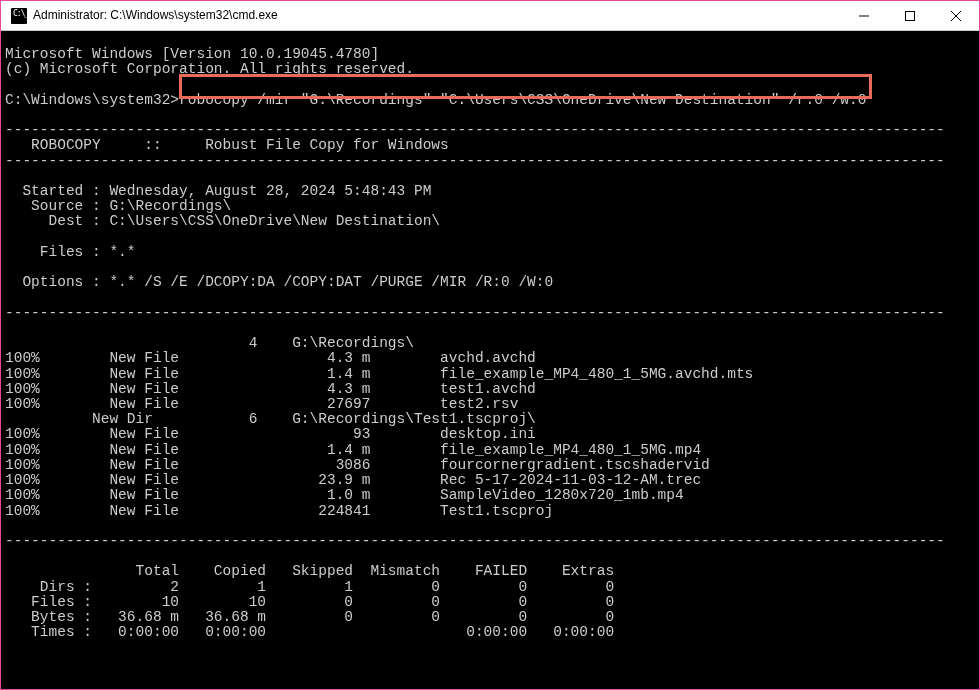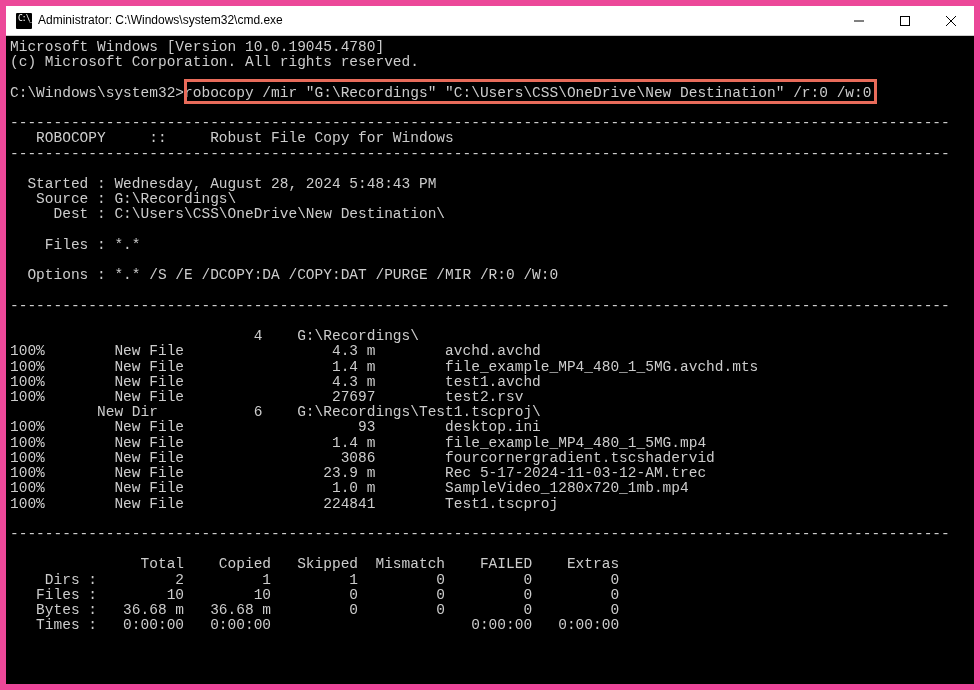--- a/index.html
+++ b/index.html
@@ -1,24 +1,24 @@
 <!DOCTYPE html>
 <html><head>
   <meta charset="utf-8">
   <style>
     * { margin:0; padding:0; box-sizing:border-box; }
     body { background:#fff; font-family:Consolas,"Courier New",monospace; font-size:14.5px; line-height:1.05; overflow:hidden; }
-    .window { width:980px; height:690px; border:6px solid #ec4899; background:#000; display:flex; flex-direction:column; position:relative; }
+    .window { width:980px; height:690px; border:1px solid #ec4899; background:#000; display:flex; flex-direction:column; position:relative; }
     .titlebar { height:30px; background:#fff; color:#000; display:flex; align-items:center; font-family:"Segoe UI",Arial,sans-serif; font-size:12px; border-bottom:1px solid #ccc; }
     .titlebar-icon { width:16px; height:16px; margin:0 6px 0 10px; background:#000; position:relative; border-radius:1px; }
     .titlebar-icon::after { content:"C:\\_"; position:absolute; top:2px; left:2px; color:#fff; font-size:8px; font-family:Consolas,monospace; letter-spacing:-1px; }
     .title-text { flex:1; }
     .title-btn { width:46px; height:30px; display:flex; align-items:center; justify-content:center; color:#000; }
     .title-btn svg { display:block; }
-    .client { flex:1; background:#000; color:#ccc; padding:4px 0 4px 4px; overflow:hidden; white-space:pre; position:relative; }
+    .client { flex:1; background:#000; color:#ccc; padding:16px 0 4px 4px; overflow:hidden; white-space:pre; position:relative; }
     .client .line { white-space:pre; }
     .highlight-box { border:3px solid #e86b5a; position:absolute; pointer-events:none; }
   </style>
 </head>
 <body>
 
 <div class="window">
 
   <div class="titlebar">
     <div class="titlebar-icon"></div>

